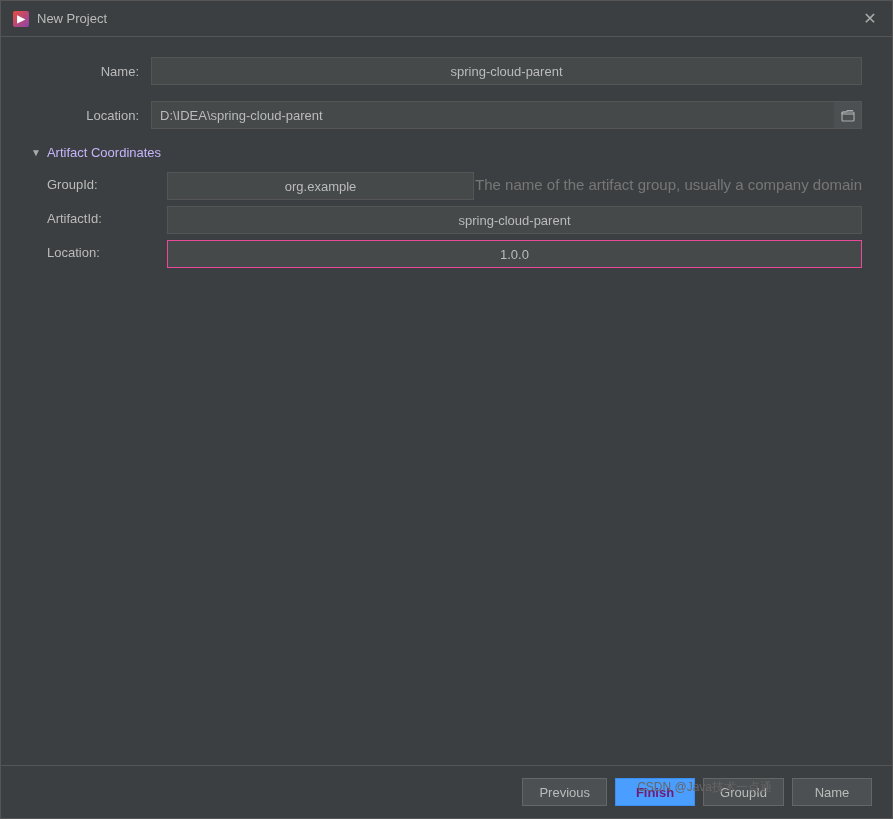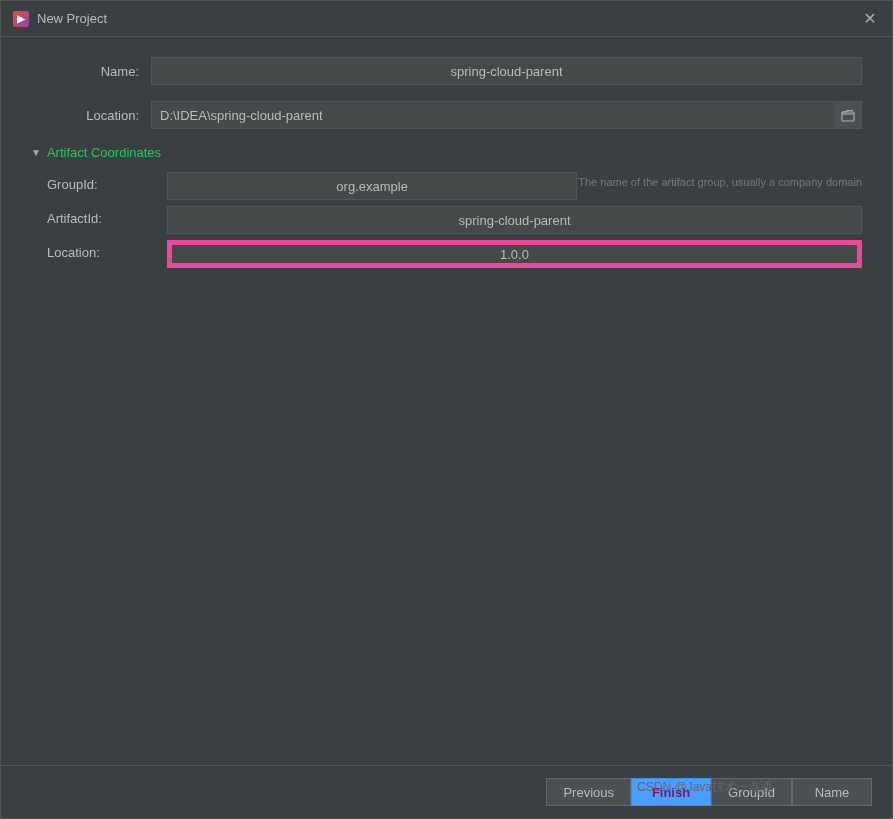--- a/index.html
+++ b/index.html
@@ -103,21 +103,21 @@
       border: 1px solid #555;
       color: #bbb;
       font-size: 13px;
       padding: 5px 16px;
       height: 28px;
       outline: none;
       text-align: center;
     }
 
     .form-input.active-border {
-      border: 5px solid #ec4899;
+      border: 1px solid #ec4899;
       background: #45494a;
     }
 
     .location-row {
       display: flex;
       align-items: center;
       margin-bottom: 16px;
     }
 
     .location-input-wrap {
@@ -164,21 +164,21 @@
       cursor: pointer;
       margin-bottom: 12px;
     }
 
     .artifact-arrow {
       color: #aaa;
       font-size: 10px;
     }
 
     .artifact-title {
-      color: #22c55e;
+      color: #c4b5fd;
       font-size: 13px;
     }
 
     .artifact-fields {
       padding-left: 16px;
     }
 
     .artifact-form-row {
       display: flex;
       align-items: flex-start;
@@ -195,31 +195,32 @@
       padding-top: 5px;
     }
 
     .artifact-field-wrap {
       flex: 1;
       display: flex;
     }
 
     .artifact-hint {
       color: #777;
-      font-size: 11px;
+      font-size: 15px;
       margin-top: 4px;
       padding-left: 1px;
     }
 
     .footer {
       display: flex;
       align-items: center;
       justify-content: flex-end;
       padding: 12px 20px;
       border-top: 1px solid #555;
+      gap: 8px;
       flex-shrink: 0;
       background: #3c3f41;
     }
 
     .btn {
       height: 28px;
       padding: 0 16px;
       font-size: 13px;
       border: none;
       cursor: pointer;

